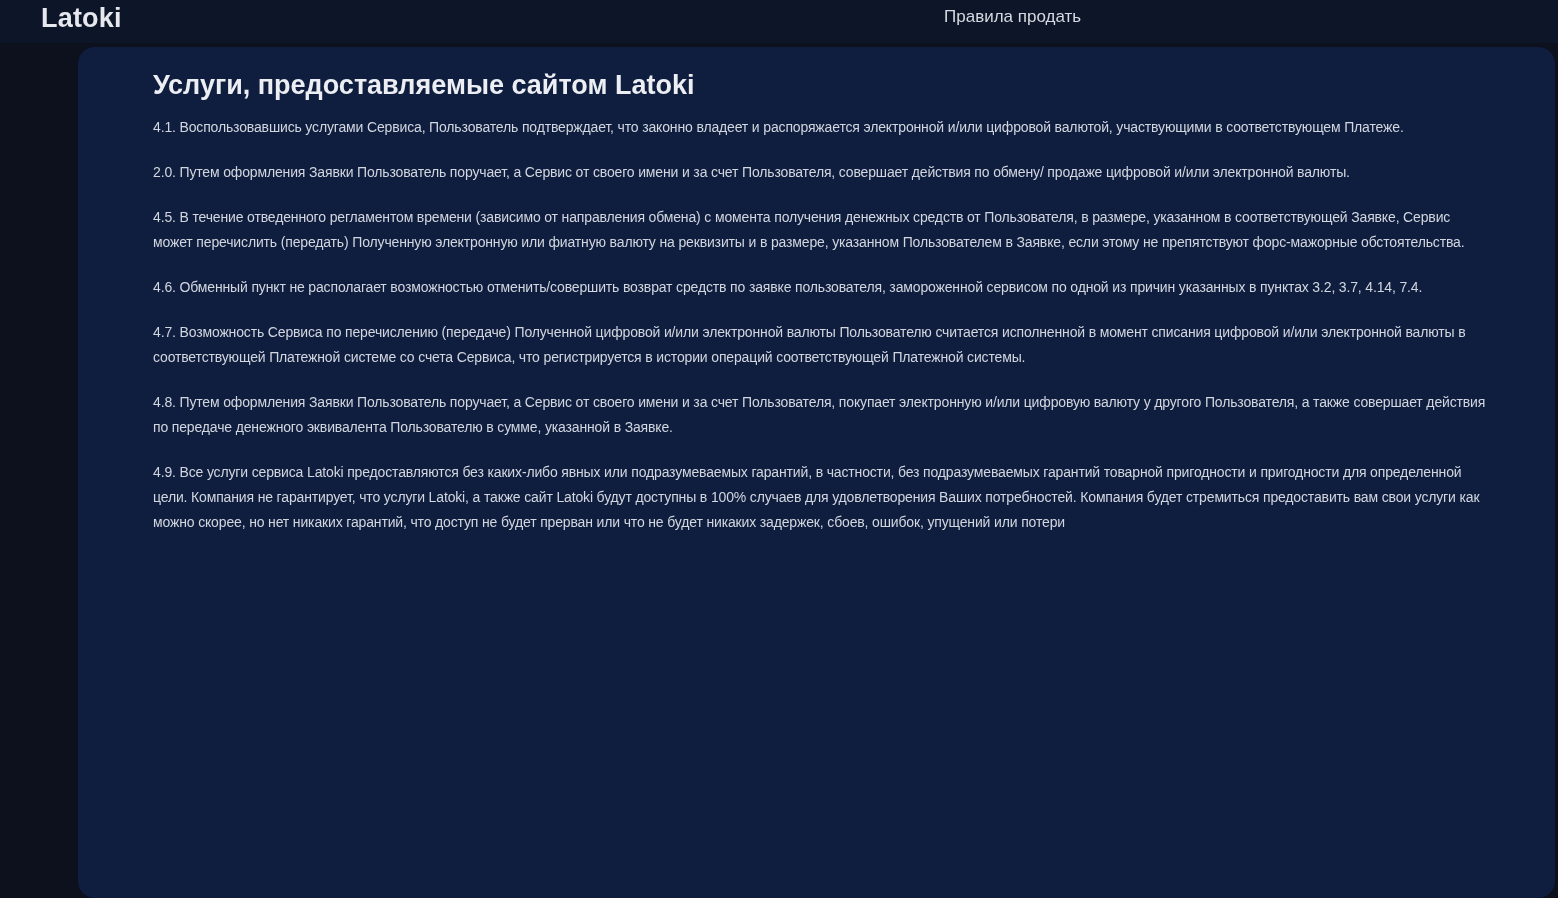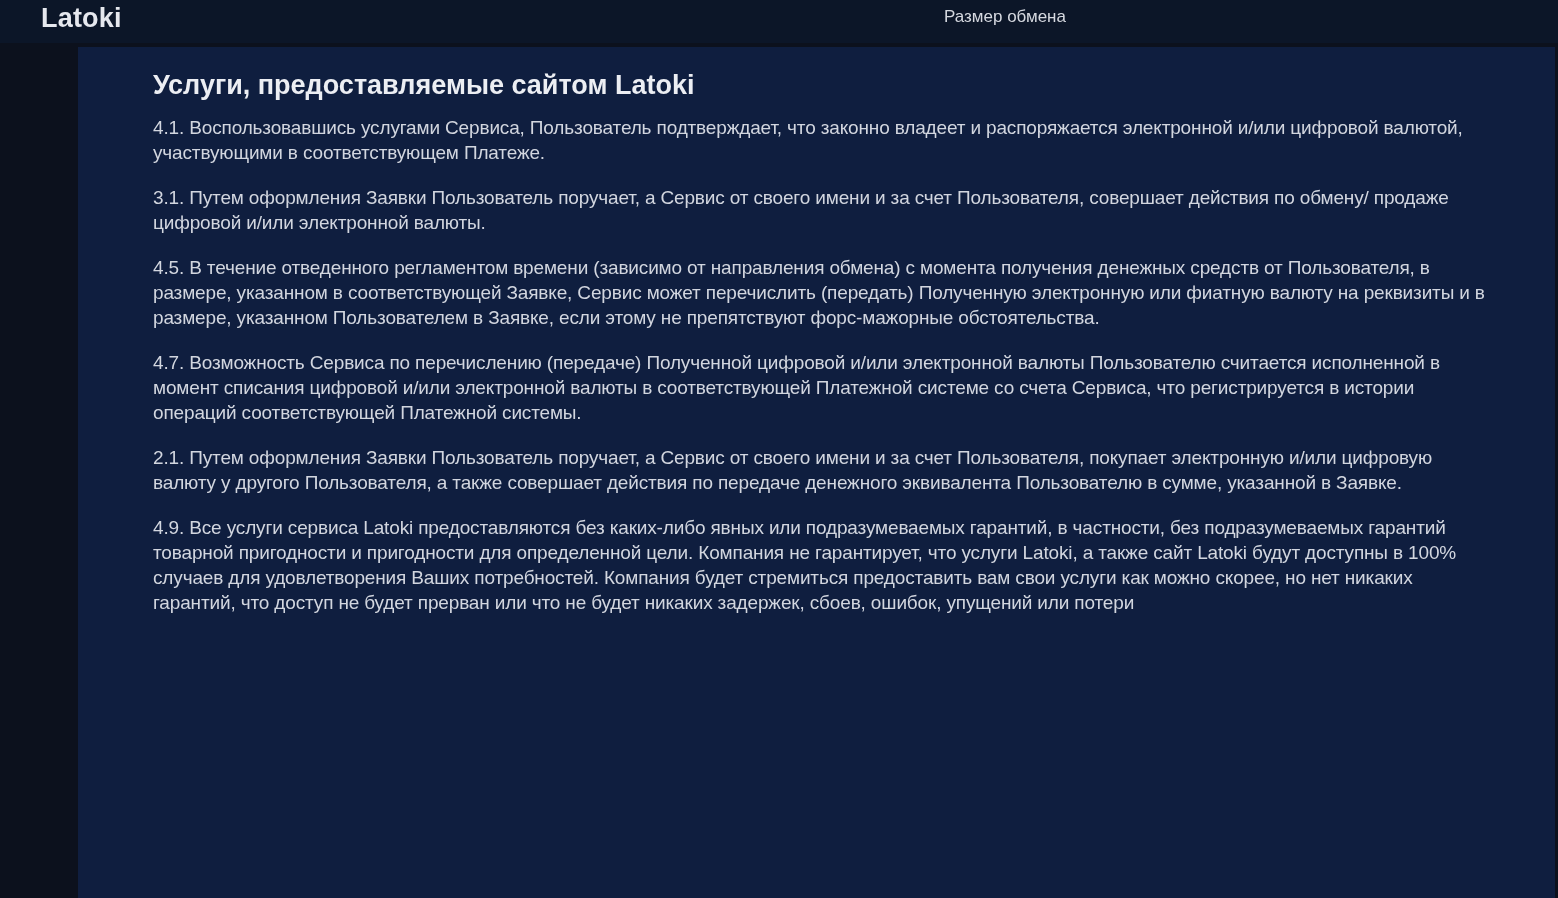--- a/index.html
+++ b/index.html
@@ -47,20 +47,21 @@
       height: 851px;
       background: #0c111d;
     }
     .content {
       position: absolute;
       left: 78px; top: 47px;
       width: 1477px;
       height: 851px;
       background: #0f1e3f;
       overflow: hidden;
+      border-radius: 17px;
     }
     .right-edge {
       position: absolute;
       left: 1555px; top: 47px;
       width: 3px; height: 851px;
       background: #0c111d;
     }
     .inner {
       position: absolute;
       left: 75px;
@@ -69,41 +70,42 @@
     }
     h1 {
       margin: 0 0 12px 0;
       font-size: 27px;
       font-weight: bold;
       color: #eceef3;
       line-height: 36px;
     }
     p {
       margin: 0 0 20px 0;
-      font-size: 19px;
+      font-size: 14px;
       line-height: 25px;
       color: #d2d6df;
       letter-spacing: -0.15px;
     }
   </style>
 </head>
 <body>
 
 <div class="topbar">
   <div class="logo">Latoki</div>
-  <div class="nav-title">Размер обмена</div>
+  <div class="nav-title">Правила продать</div>
 </div>
 
 <div class="left-gutter"></div>
 
 <div class="content">
   <div class="inner">
     <h1>Услуги, предоставляемые сайтом Latoki</h1>
     <p>4.1. Воспользовавшись услугами Сервиса, Пользователь подтверждает, что законно владеет и распоряжается электронной и/или цифровой валютой, участвующими в соответствующем Платеже.</p>
-    <p>3.1. Путем оформления Заявки Пользователь поручает, а Сервис от своего имени и за счет Пользователя, совершает действия по обмену/ продаже цифровой и/или электронной валюты.</p>
+    <p>2.0. Путем оформления Заявки Пользователь поручает, а Сервис от своего имени и за счет Пользователя, совершает действия по обмену/ продаже цифровой и/или электронной валюты.</p>
     <p>4.5. В течение отведенного регламентом времени (зависимо от направления обмена) с момента получения денежных средств от Пользователя, в размере, указанном в соответствующей Заявке, Сервис может перечислить (передать) Полученную электронную или фиатную валюту на реквизиты и в размере, указанном Пользователем в Заявке, если этому не препятствуют форс-мажорные обстоятельства.</p>
+    <p>4.6. Обменный пункт не располагает возможностью отменить/совершить возврат средств по заявке пользователя, замороженной сервисом по одной из причин указанных в пунктах 3.2, 3.7, 4.14, 7.4.</p>
     <p>4.7. Возможность Сервиса по перечислению (передаче) Полученной цифровой и/или электронной валюты Пользователю считается исполненной в момент списания цифровой и/или электронной валюты в соответствующей Платежной системе со счета Сервиса, что регистрируется в истории операций соответствующей Платежной системы.</p>
-    <p>2.1. Путем оформления Заявки Пользователь поручает, а Сервис от своего имени и за счет Пользователя, покупает электронную и/или цифровую валюту у другого Пользователя, а также совершает действия по передаче денежного эквивалента Пользователю в сумме, указанной в Заявке.</p>
+    <p>4.8. Путем оформления Заявки Пользователь поручает, а Сервис от своего имени и за счет Пользователя, покупает электронную и/или цифровую валюту у другого Пользователя, а также совершает действия по передаче денежного эквивалента Пользователю в сумме, указанной в Заявке.</p>
     <p>4.9. Все услуги сервиса Latoki предоставляются без каких-либо явных или подразумеваемых гарантий, в частности, без подразумеваемых гарантий товарной пригодности и пригодности для определенной цели. Компания не гарантирует, что услуги Latoki, а также сайт Latoki будут доступны в 100% случаев для удовлетворения Ваших потребностей. Компания будет стремиться предоставить вам свои услуги как можно скорее, но нет никаких гарантий, что доступ не будет прерван или что не будет никаких задержек, сбоев, ошибок, упущений или потери</p>
   </div>
 </div>
 
 <div class="right-edge"></div>
 
 </body></html>

